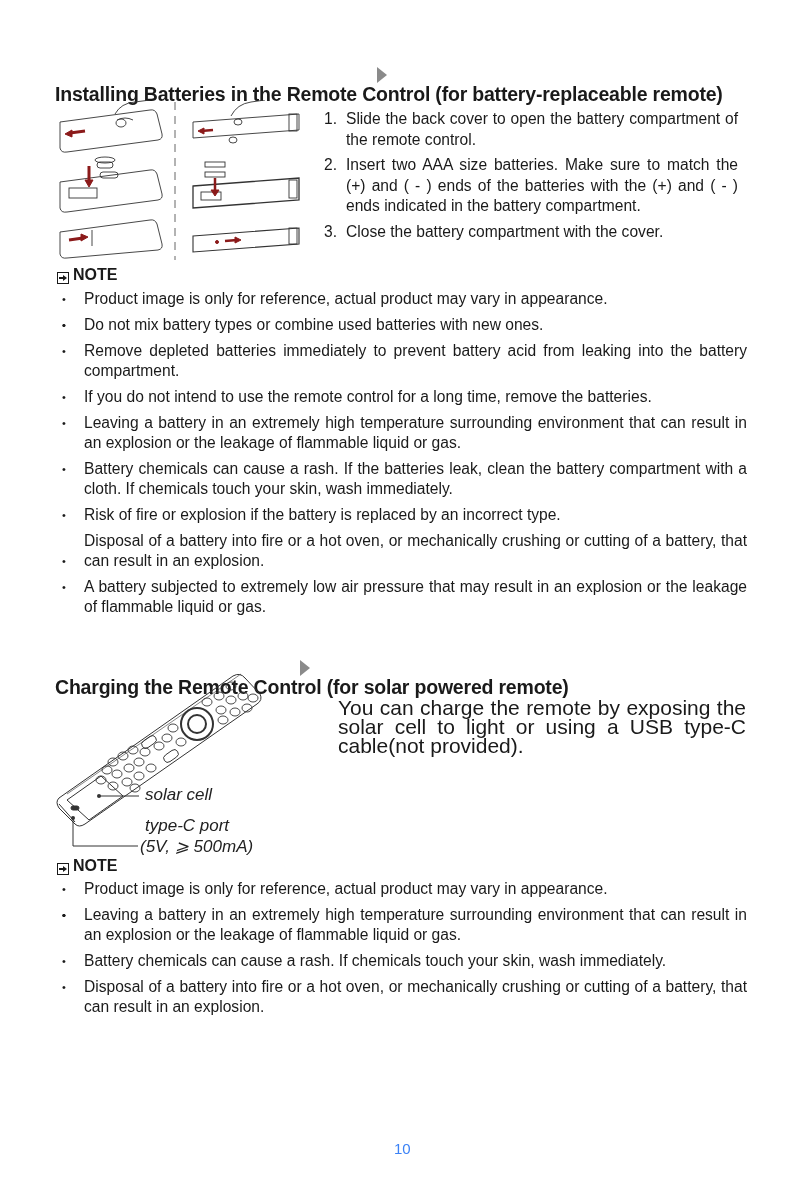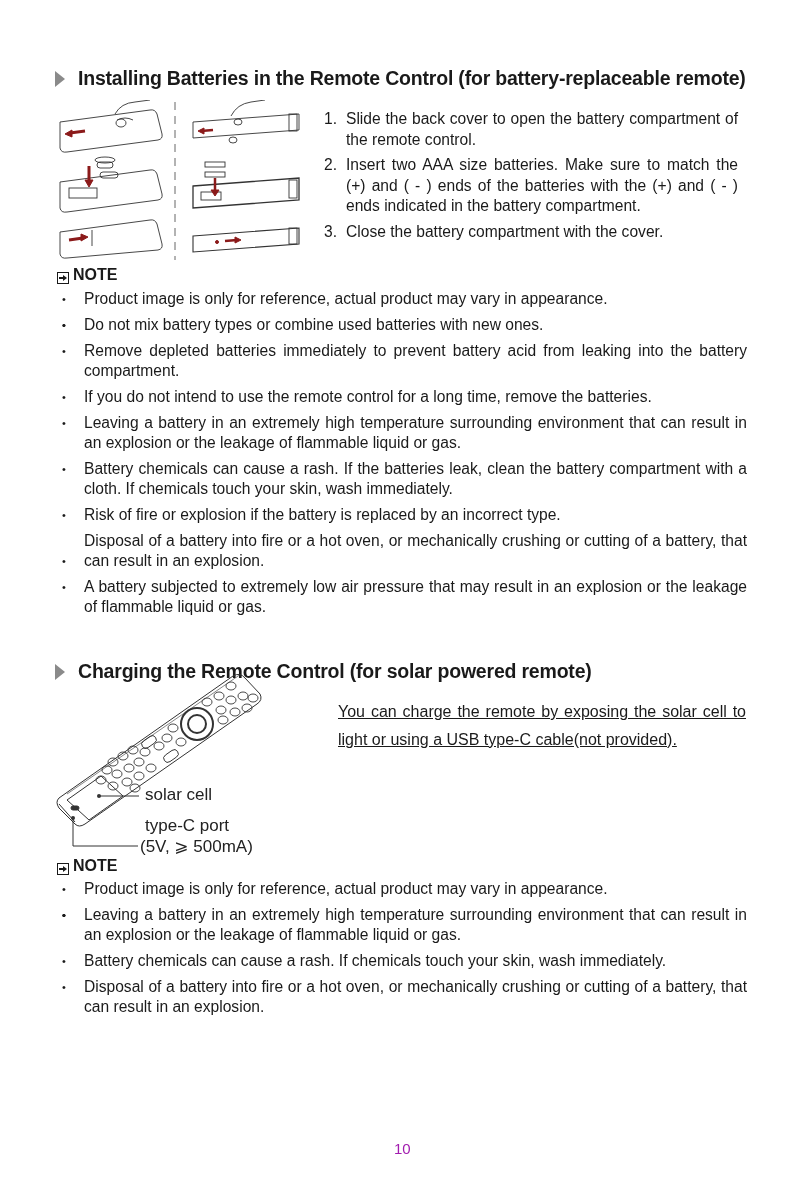--- a/index.html
+++ b/index.html
@@ -1,35 +1,35 @@
 <!DOCTYPE html>
 <html><head>
 <meta charset="utf-8">
 <style>
   html, body { margin:0; padding:0; background:#ffffff; }
   body { width:805px; height:1191px; position:relative; overflow:hidden;
          font-family:"Liberation Sans", sans-serif; color:#1a1a1a; }
   .abs { position:absolute; }
-  .heading { font-weight:bold; font-size:19.5px; letter-spacing:-0.2px; white-space:nowrap; display:flex; align-items:center; }
+  .heading { font-weight:bold; font-size:19.5px; letter-spacing:-0.2px; white-space:nowrap; display:flex; align-items:center;flex-direction:column; }
   .tri { width:0; height:0; border-top:8px solid transparent; border-bottom:8px solid transparent; border-left:10px solid #8a8a8a; margin-right:13px; }
   .steps { font-size:15.6px; line-height:20.5px; }
   .step { display:flex; margin-bottom:5px; }
   .step .num { width:22px; flex:none; }
   .step .txt { text-align:justify; text-align-last:left; flex:1; }
   .note-head { font-weight:bold; font-size:16px; display:flex; align-items:flex-end; }
   .note-icon { width:12px; height:12px; border:1.5px solid #1a1a1a; margin-right:4px; position:relative; box-sizing:border-box; }
   .note-icon:before { content:""; position:absolute; left:1px; top:4px; width:5px; height:1.5px; background:#1a1a1a; }
   .note-icon:after { content:""; position:absolute; left:5px; top:1.5px; border-top:3px solid transparent; border-bottom:3px solid transparent; border-left:4px solid #1a1a1a; }
   .bullets { font-size:15.6px; line-height:20px; }
   .bullet { position:relative; padding-left:27px; margin-bottom:6px; text-align:justify; }
   .bullet .dot { position:absolute; left:5px; top:0; font-size:11px; }
   .bullet.last-left { text-align-last:left; }
-  .para { font-size:16px; line-height:28px; text-align:justify; text-align-last:left; margin-bottom:6px;text-decoration:underline; }
-  .pageno { font-size:15px; color:#a21caf; }
-  .lbl { font-size:17px; color:#222; white-space:nowrap; }
+  .para { font-size:21px; line-height:19px; text-align:justify; text-align-last:left; margin-bottom:6px; }
+  .pageno { font-size:15px; color:#3b82f6; }
+  .lbl { font-size:17px; color:#222; white-space:nowrap;font-style:italic; }
 </style>
 </head>
 <body>
 
 <div class="abs heading" style="left:55px; top:67px;">
   <span class="tri"></span>
   <span>Installing Batteries in the Remote Control (for battery-replaceable remote)</span>
 </div>
 
 <svg class="abs" style="left:55px; top:100px;" width="260" height="160" viewBox="0 0 260 160">

